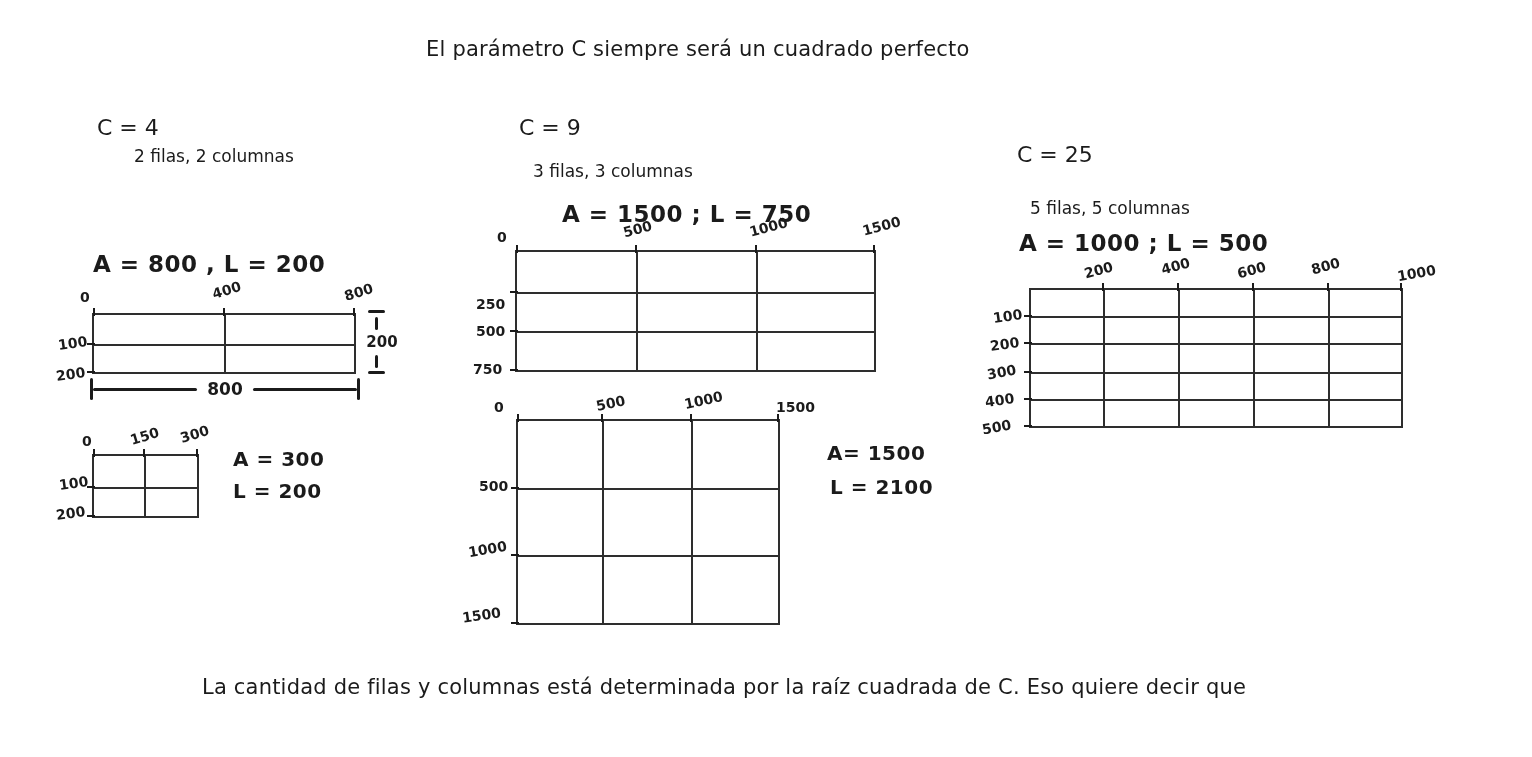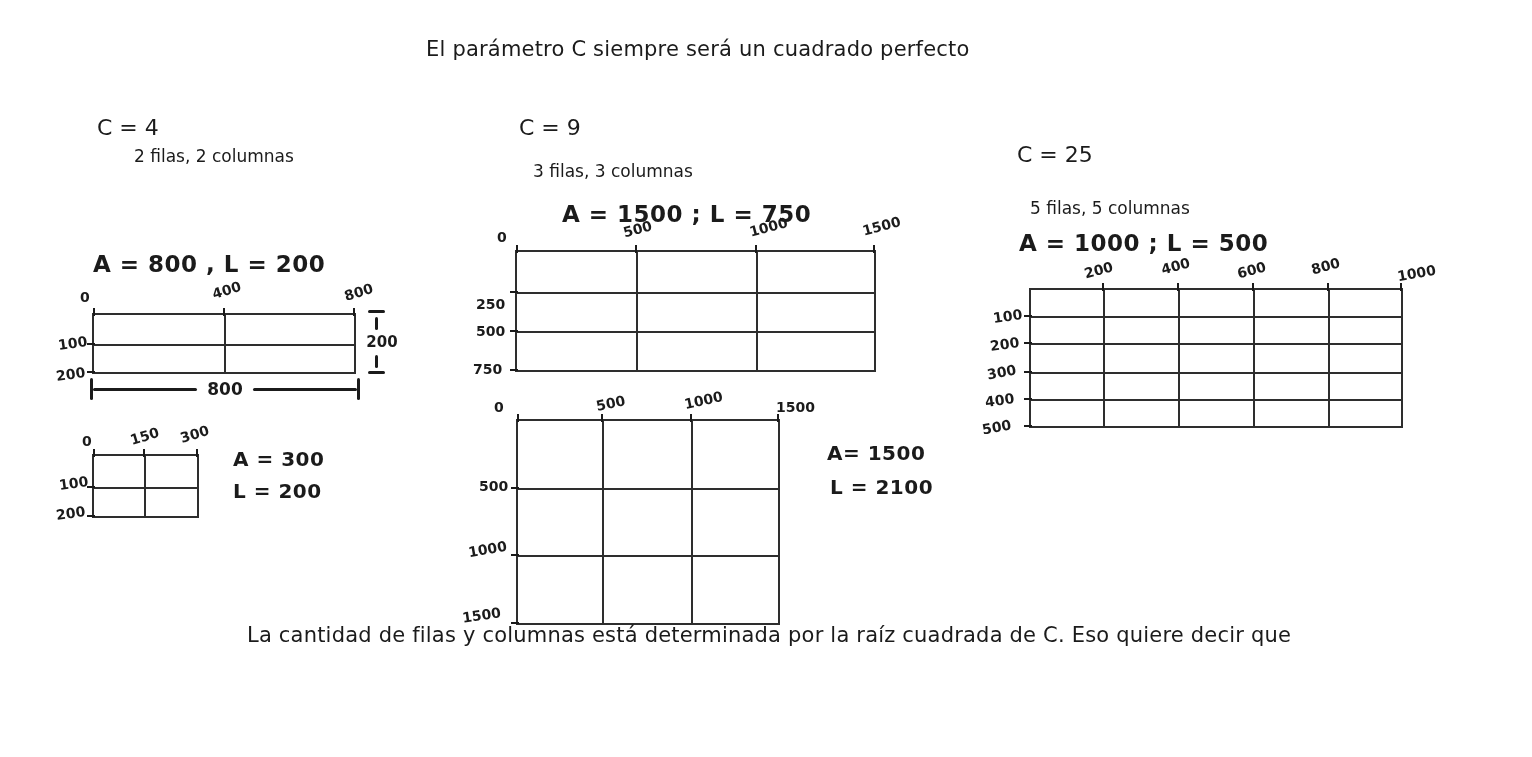--- a/index.html
+++ b/index.html
@@ -178,17 +178,17 @@
     <div class="xl r15" style="left:206px; top:-28px;">600</div>
     <div class="xl r15" style="left:280px; top:-32px;">800</div>
     <div class="xl r10" style="left:366px; top:-25px;">1000</div>
     <div class="yl r8" style="left:-38px; top:18px;">100</div>
     <div class="yl r8" style="left:-41px; top:46px;">200</div>
     <div class="yl r10" style="left:-44px; top:74px;">300</div>
     <div class="yl r8" style="left:-46px; top:102px;">400</div>
     <div class="yl r10" style="left:-49px; top:129px;">500</div>
   </div>
 
-  <div class="abs" style="left:202px; top:620px;margin-left:45px;">
+  <div class="abs" style="left:202px; top:672px;">
     <div class="footer-line">La cantidad de filas y columnas está determinada por la raíz cuadrada de C. Eso quiere decir que</div>
   </div>
 
 </div>
 
 </body></html>

